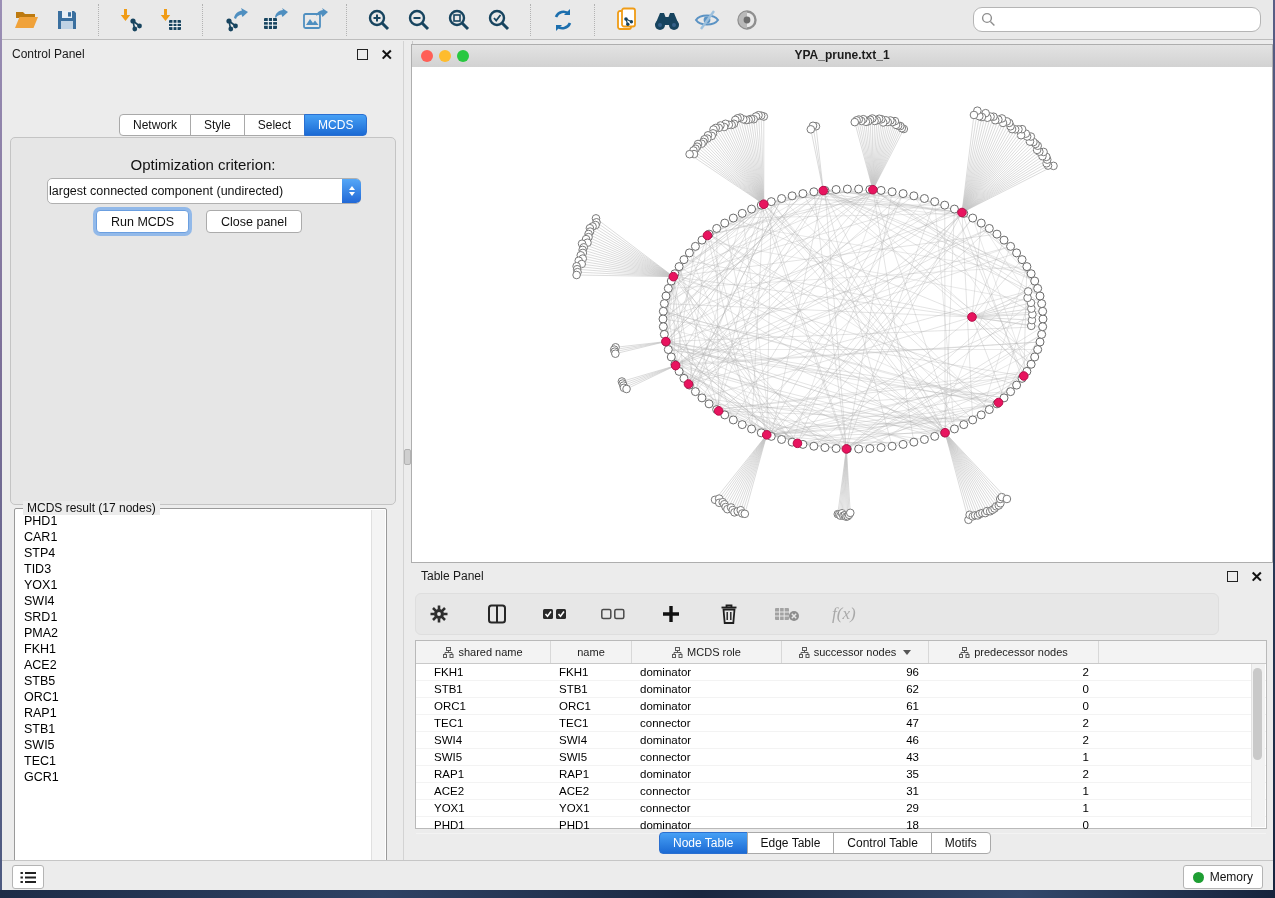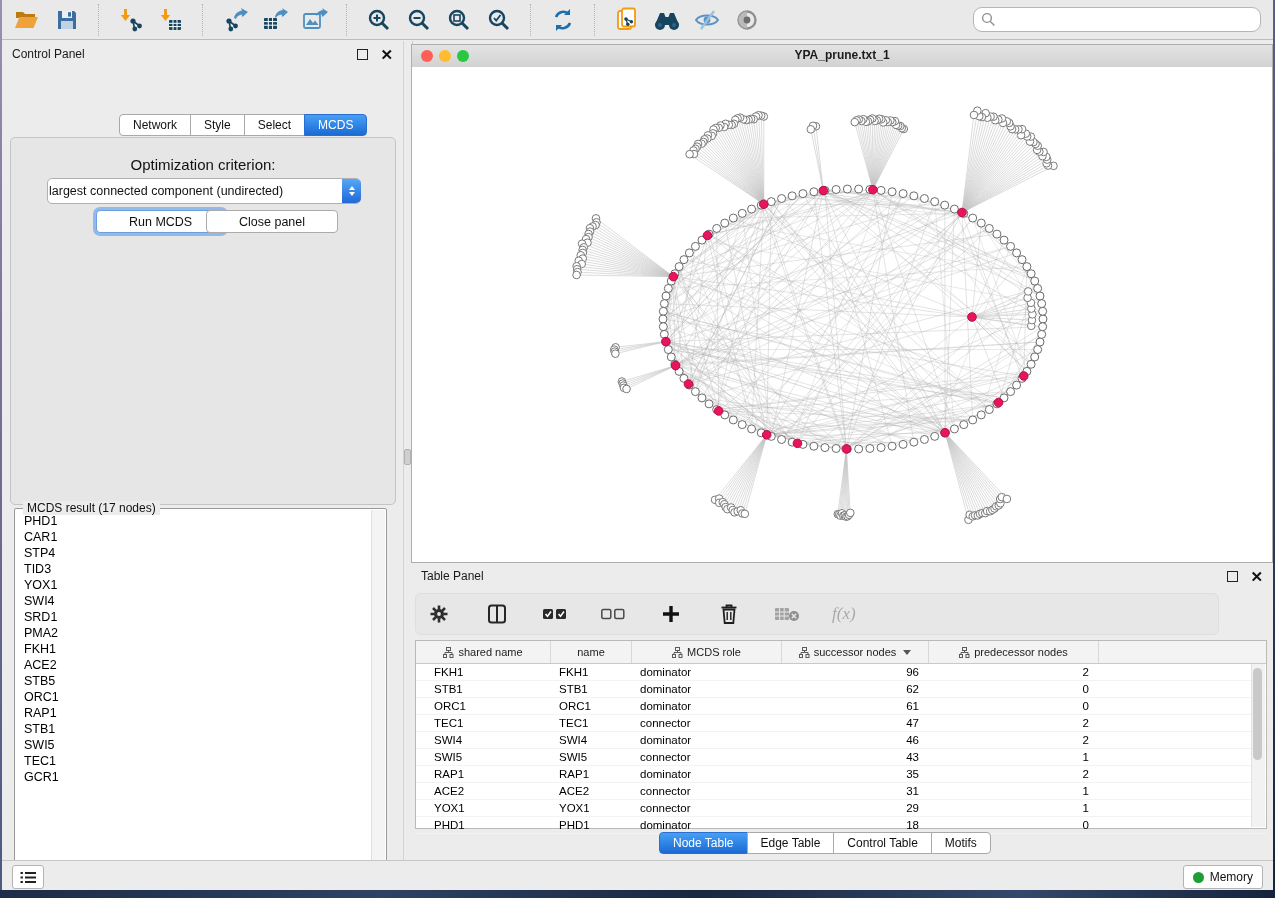--- a/index.html
+++ b/index.html
@@ -33,21 +33,21 @@
   #cp-box{left:8px;top:96px;width:384px;height:366px;background:#e6e6e6;border:1px solid #c4c4c4;border-radius:5px;}
   #opt-label{left:0;top:18px;width:100%;text-align:center;font-size:15px;color:#111;}
   #opt-select{left:36px;top:40px;width:312px;height:24px;background:#fff;border:1px solid #b0b0b0;border-radius:5px;
     display:flex;align-items:center;font-size:12.5px;color:#111;}
   #opt-select .sel-text{flex:1;padding-left:1px;white-space:nowrap;overflow:hidden;}
   #opt-select .sel-cap{width:19px;height:24px;margin:-1px -1px -1px 0;border-radius:0 5px 5px 0;
     background:linear-gradient(#55a7f7,#2168d6);display:flex;flex-direction:column;align-items:center;justify-content:center;gap:2px;}
   .tri-up{width:0;height:0;border-left:3.5px solid transparent;border-right:3.5px solid transparent;border-bottom:4px solid #fff;}
   .tri-dn{width:0;height:0;border-left:3.5px solid transparent;border-right:3.5px solid transparent;border-top:4px solid #fff;}
   .push-btn{height:23px;background:#fff;border:1px solid #ababab;border-radius:4px;font-size:12.5px;color:#111;
-    display:flex;align-items:center;justify-content:center;padding:0 32px;box-sizing:border-box;}
+    display:flex;align-items:center;justify-content:center;padding:0 14px;box-sizing:border-box;}
   #run-btn{left:85px;top:72px;box-shadow:0 0 0 3px rgba(90,155,235,.6);border-color:#6b9fe0;}
   #closepanel-btn{left:195px;top:72px;}
   #mcds-fieldset{left:12px;top:467px;width:371px;height:368px;border:1px solid #9a9a9a;background:#fff;border-radius:2px;}
   #mcds-legend{position:absolute;left:8px;top:-8px;background:#ececec;padding:0 4px;font-size:12px;color:#111;}
   #mcds-list{position:absolute;left:1px;top:4px;right:14px;bottom:1px;overflow:hidden;}
   .mcds-item{font-size:12.5px;line-height:16px;padding-left:8px;color:#000;}
   #mcds-scroll{position:absolute;top:1px;right:1px;bottom:1px;width:13px;background:#f4f4f4;border-left:1px solid #e0e0e0;}
   
   #v-splitter{left:401px;top:41px;width:8px;height:819px;background:#ececec;border-left:1px solid #d3d3d3;border-right:1px solid #c9c9c9;}
   .split-handle{background:#cfcfcf;border:1px solid #b2b2b2;border-radius:2px;}

